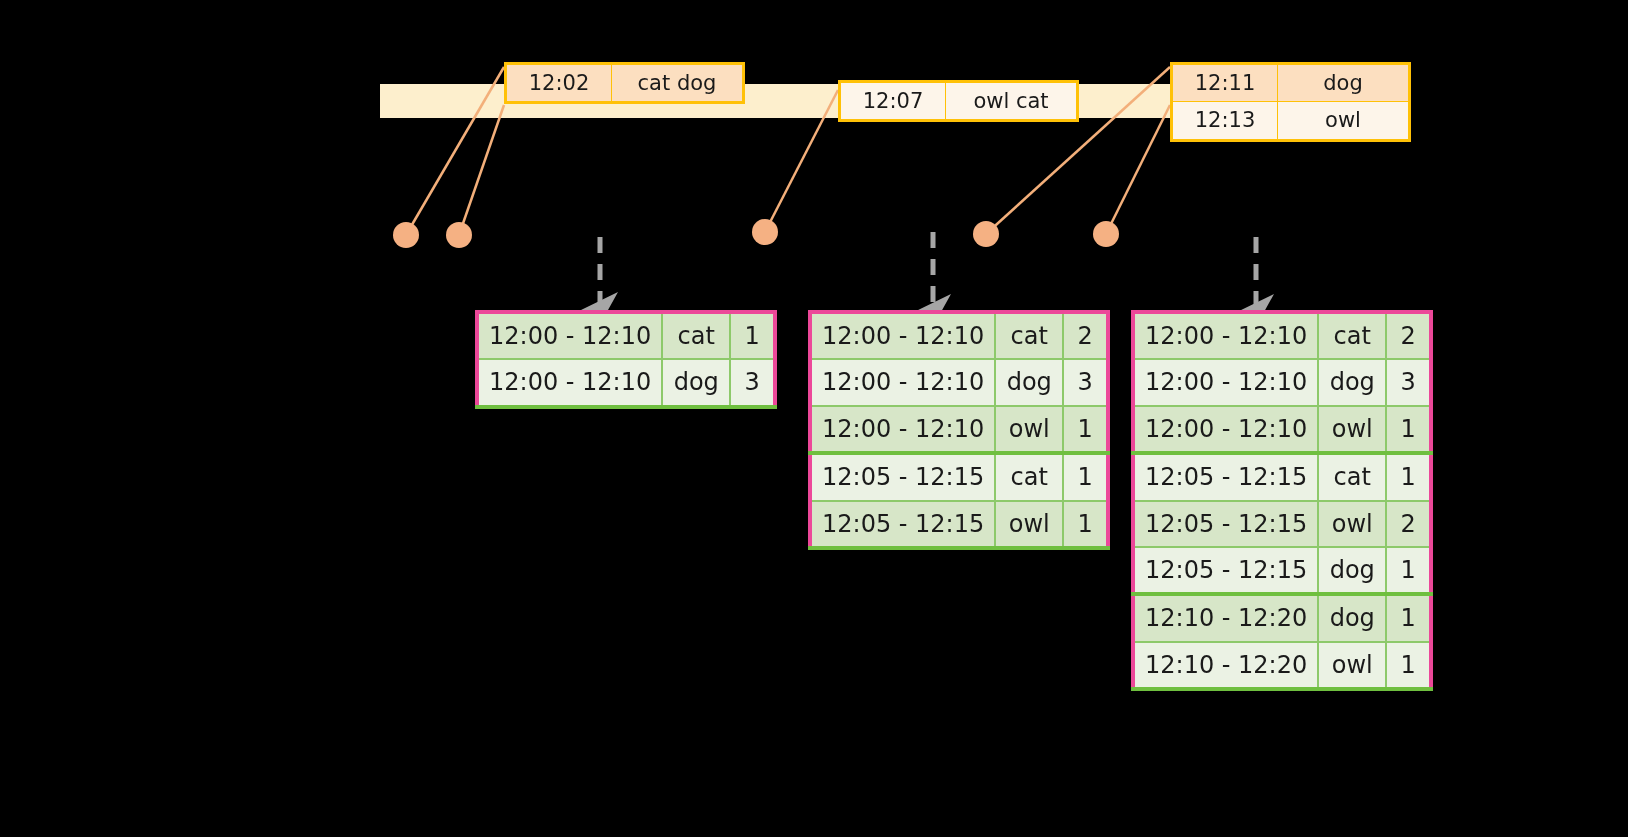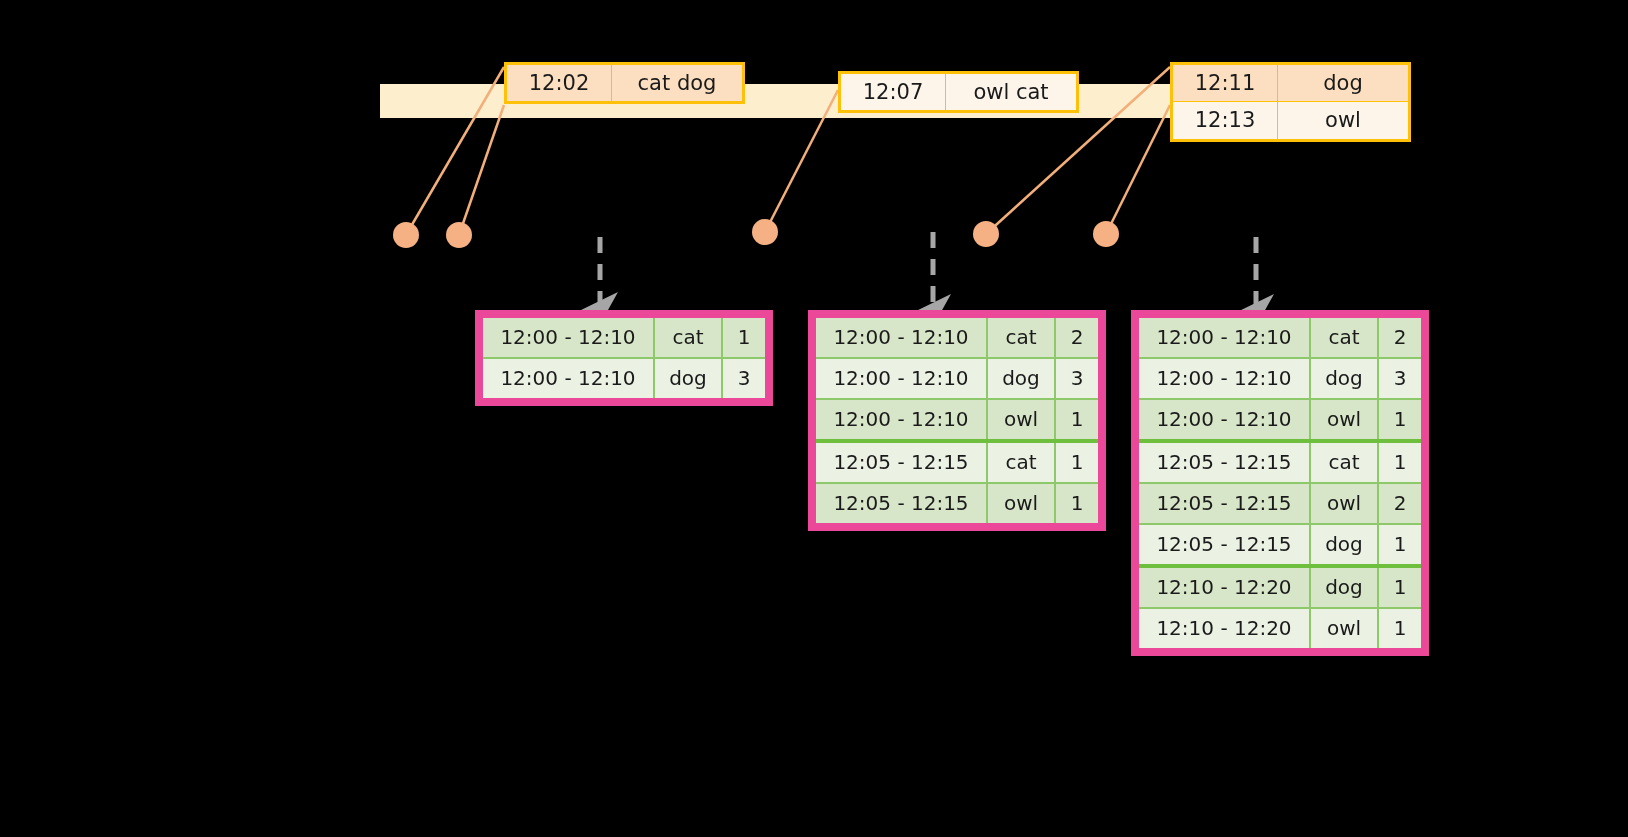--- a/index.html
+++ b/index.html
@@ -47,22 +47,22 @@
   }
   .evt-table tr.shade td { background: #FCDFC0; }
   .evt-table tr.plain td { background: #FDF5EA; }
   .evt-time  { width: 84px; }
   .evt-words { min-width: 110px; }
 
   
   .res-table {
     position: absolute;
     border-collapse: collapse;
-    border: 8px solid #ec4899;
-    font-size: 20px;
+    border: 4px solid #ec4899;
+    font-size: 24px;
     color: #1a1a1a;
     z-index: 5;
   }
   .res-table td {
     border: 2px solid #8DC96A;
     padding: 6px 10px;
     text-align: center;
     white-space: nowrap;
     line-height: 1.35;
   }
@@ -114,21 +114,21 @@
 
   <table class="evt-table" id="evt-0" style="left:504px; top:62px;">
     <tbody>
       <tr class="shade">
         <td class="evt-time">12:02</td>
         <td class="evt-words">cat dog</td>
       </tr>
     </tbody>
   </table>
 
-  <table class="evt-table" id="evt-1" style="left:838px; top:71px;">
+  <table class="evt-table" id="evt-1" style="left:838px; top:80px;">
     <tbody>
       <tr class="plain">
         <td class="evt-time">12:07</td>
         <td class="evt-words">owl cat</td>
       </tr>
     </tbody>
   </table>
 
   <table class="evt-table" id="evt-2" style="left:1170px; top:62px;padding-left:44px;">
     <tbody>

